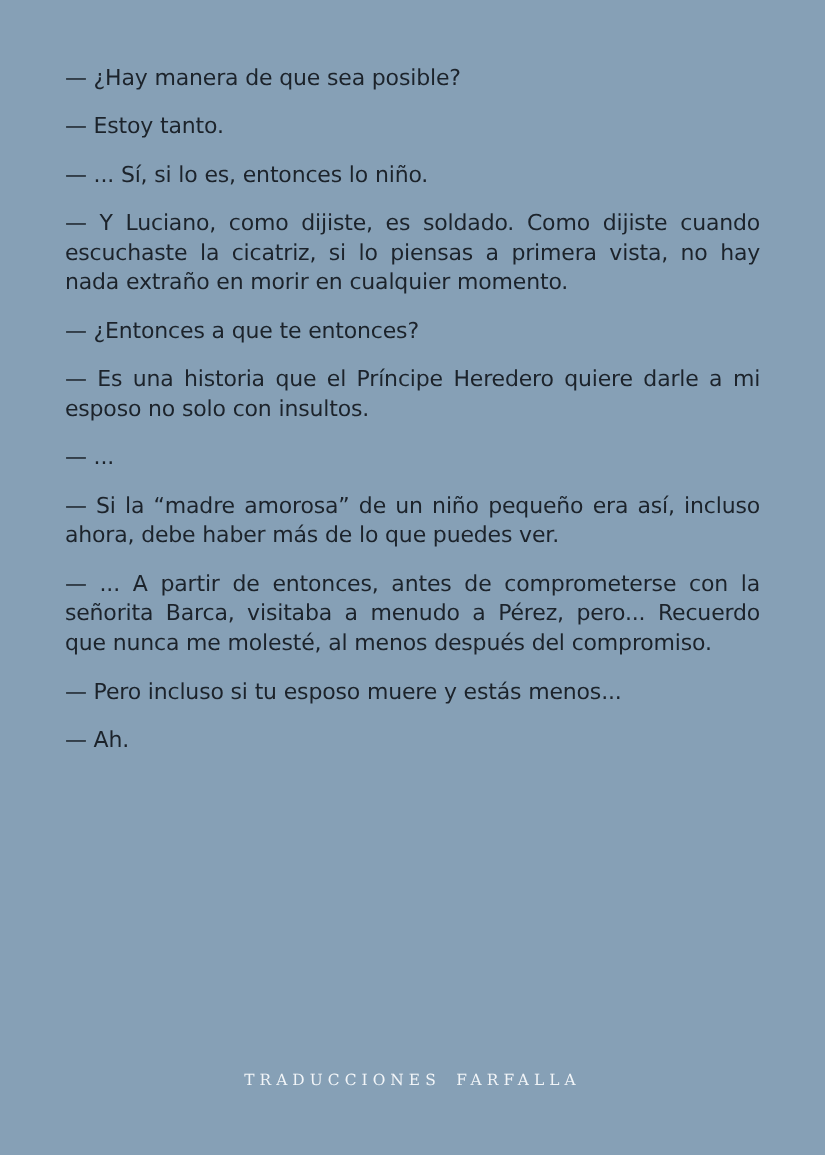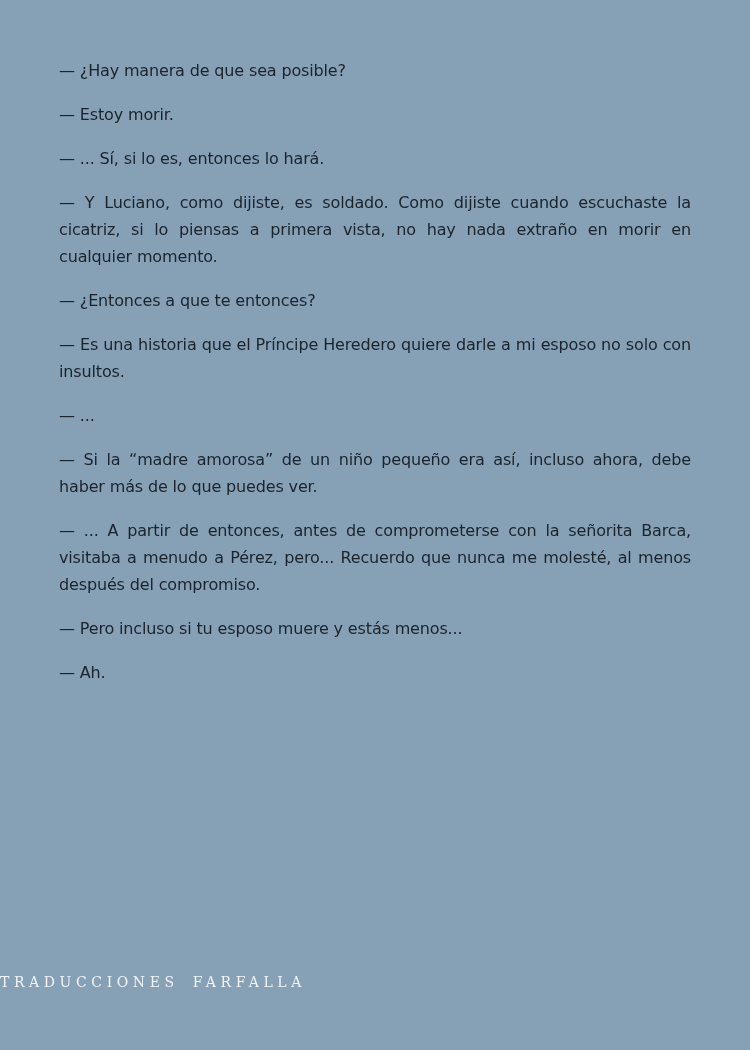--- a/index.html
+++ b/index.html
@@ -12,57 +12,58 @@
       background: #86a0b6;
       overflow: hidden;
       position: relative;
     }
     .page {
       position: absolute;
       left: 59px;
       top: 57px;
       width: 632px;
       font-family: "DejaVu Sans", sans-serif;
-      font-size: 16px;
+      font-size: 20px;
       line-height: 27px;
       color: #1c232b;
       letter-spacing: -0.15px;
     }
     .para {
       margin: 0 0 17px 0;
       text-align: justify;
     }
     .para.left {
       text-align: left;
     }
     .italic {
       font-style: italic;
       color: #4e5c6b;
     }
     .footer {
       position: absolute;
       left: 0;
       top: 974px;
       width: 750px;
+      text-align: center;
       font-family: "DejaVu Serif", serif;
       font-size: 14px;
       letter-spacing: 4.6px;
       color: #f2f5f8;
     }
     .footer span + span {
       margin-left: 14px;
     }
   </style>
 </head>
 <body>
 
 <div class="page">
   <p class="para left">— ¿Hay manera de que sea posible?</p>
-  <p class="para left">— Estoy morir.</p>
-  <p class="para left">— ... Sí, si lo es, entonces lo hará.</p>
+  <p class="para left">— Estoy tanto.</p>
+  <p class="para left">— ... Sí, si lo es, entonces lo niño.</p>
   <p class="para">— Y Luciano, como dijiste, es soldado. Como dijiste cuando escuchaste la cicatriz, si lo piensas a primera vista, no hay nada extraño en morir en cualquier momento.</p>
   <p class="para left">— ¿Entonces a que te entonces?</p>
   <p class="para">— Es una historia que el Príncipe Heredero quiere darle a mi esposo no solo con insultos.</p>
   <p class="para left">— ...</p>
   <p class="para">— Si la “madre amorosa” de un niño pequeño era así, incluso ahora, debe haber más de lo que puedes ver.</p>
   <p class="para">— ... A partir de entonces, antes de comprometerse con la señorita Barca, visitaba a menudo a Pérez, pero... Recuerdo que nunca me molesté, al menos después del compromiso.</p>
   <p class="para left">— Pero incluso si tu esposo muere y estás menos...</p>
   <p class="para left">— Ah.</p>
 </div>
 

